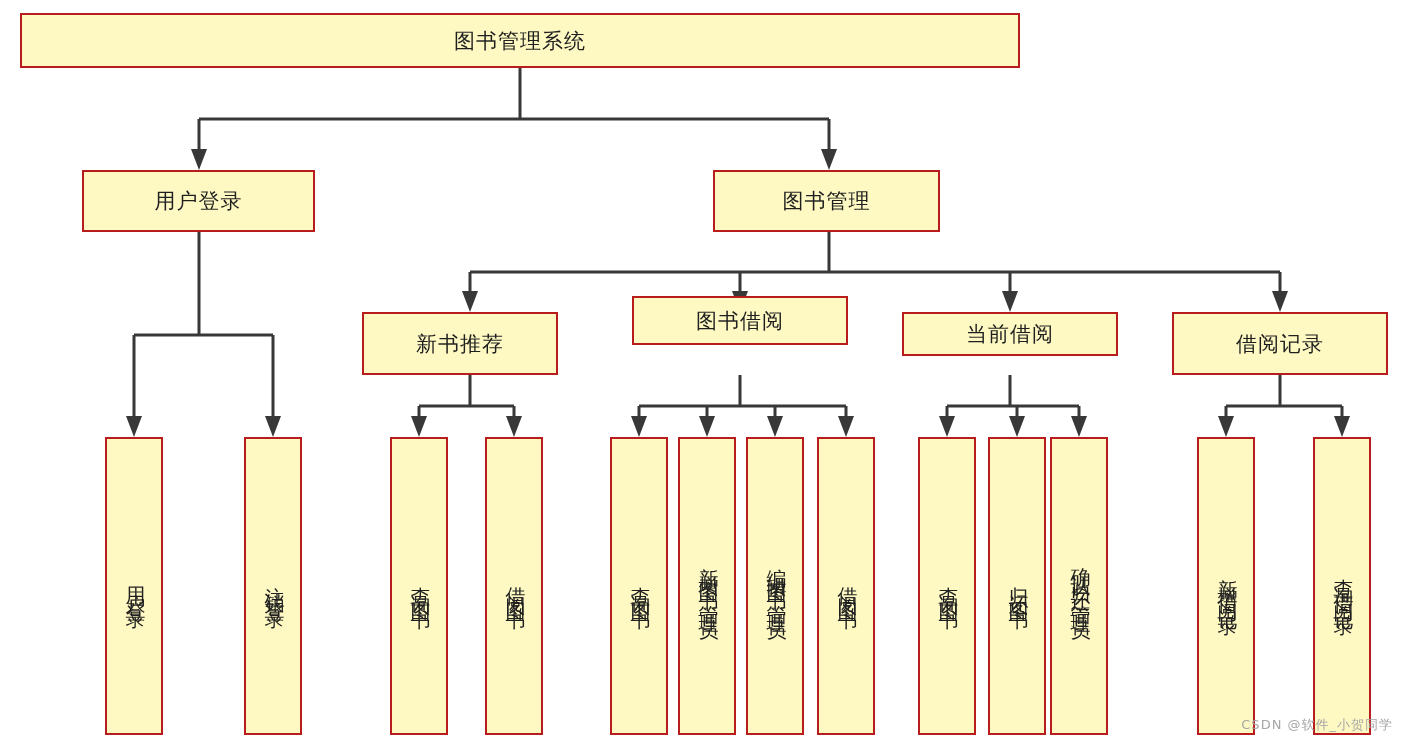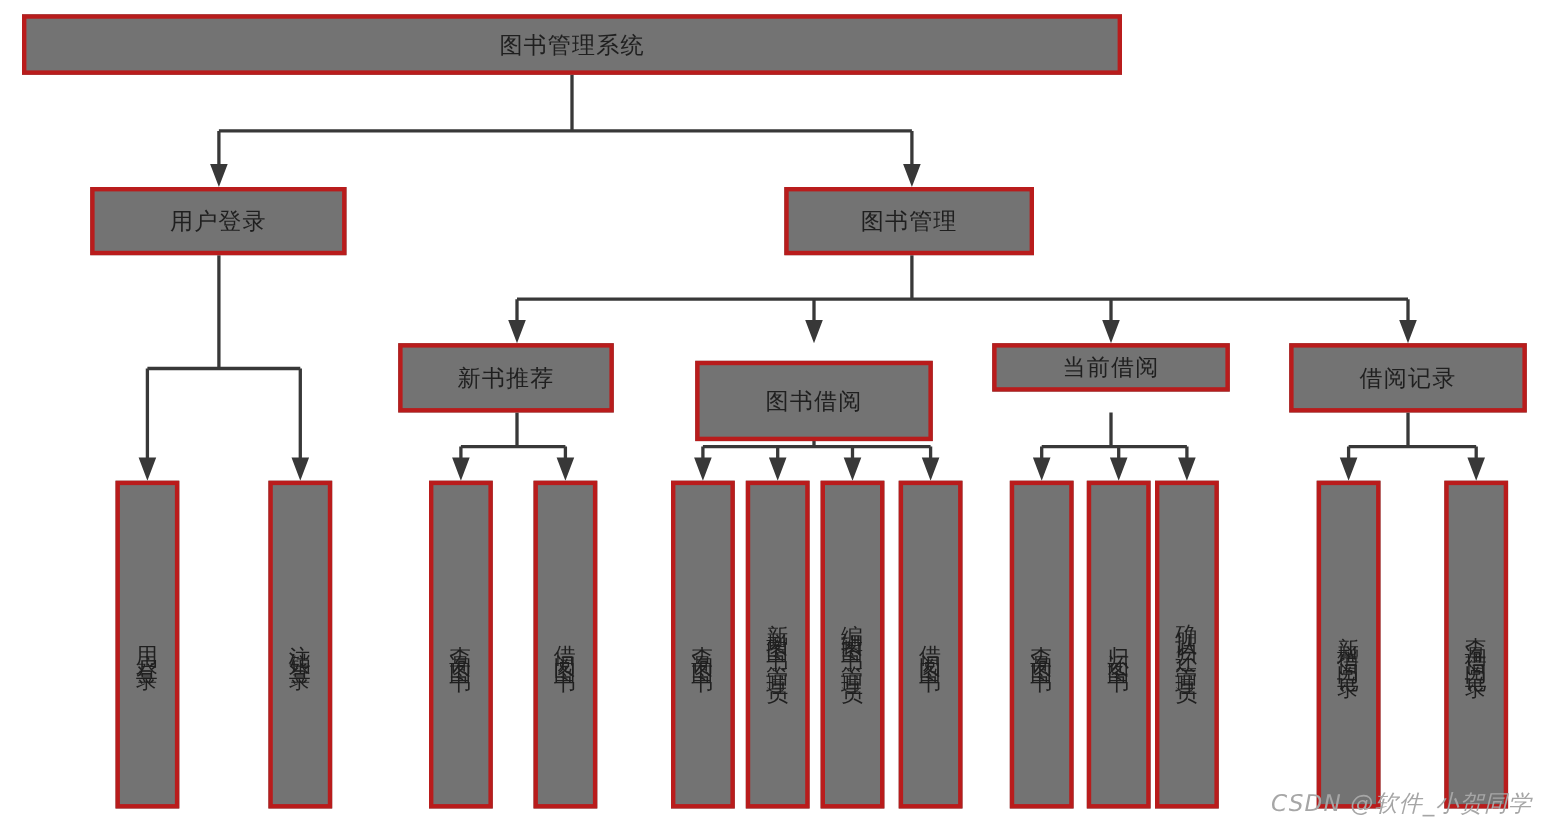--- a/index.html
+++ b/index.html
@@ -7,67 +7,67 @@
     position:relative;
     width:1405px;height:747px;
     background:#ffffff;
     font-family:"DejaVu Sans","Liberation Sans",sans-serif;
     overflow:hidden;
   }
   #wires{position:absolute;left:0;top:0;width:1405px;height:747px;}
   .node{
     position:absolute;
     box-sizing:border-box;
-    background:#737373;
-    border:4px solid #b91c1c;
+    background:#fef9c3;
+    border:2px solid #b91c1c;
     color:#1f1f1f;
     display:flex;
     align-items:center;
     justify-content:center;
+    font-family:Liberation Mono, monospace;
   }
   .node.h{
     font-size:21px;
     letter-spacing:1px;
     white-space:nowrap;
   }
   .node.v{
     writing-mode:vertical-rl;
     font-size:20px;
     letter-spacing:0.38em;
     line-height:1;
   }
   .watermark{
     position:absolute;
     right:12px;
     top:716px;
-    font-size:21px;
+    font-size:13px;
     color:#a6a6a6;
     letter-spacing:1px;
     white-space:nowrap;
     z-index:5;
-    font-style:italic;
   }
 </style>
 </head>
 <body>
 
 <div id="canvas">
 
   <svg id="wires" viewBox="0 0 1405 747" xmlns="http://www.w3.org/2000/svg">
       <path d="M520,68 V119 M199,119 H829 M199,119 V152 M829,119 V152 M199,232 V335 M134,335 H273 M134,335 V419 M273,335 V419 M829,232 V272 M470,272 H1280 M470,272 V294 M740,272 V294 M1010,272 V294 M1280,272 V294 M470,375 V406 M419,406 H514 M419,406 V419 M514,406 V419 M740,375 V406 M639,406 H846 M639,406 V419 M707,406 V419 M775,406 V419 M846,406 V419 M1010,375 V406 M947,406 H1079 M947,406 V419 M1017,406 V419 M1079,406 V419 M1280,375 V406 M1226,406 H1342 M1226,406 V419 M1342,406 V419 " fill="none" stroke="#383838" stroke-width="3"></path>
       <path d="M191,149 L207,149 L199,170 Z M821,149 L837,149 L829,170 Z M126,416 L142,416 L134,437 Z M265,416 L281,416 L273,437 Z M462,291 L478,291 L470,312 Z M732,291 L748,291 L740,312 Z M1002,291 L1018,291 L1010,312 Z M1272,291 L1288,291 L1280,312 Z M411,416 L427,416 L419,437 Z M506,416 L522,416 L514,437 Z M631,416 L647,416 L639,437 Z M699,416 L715,416 L707,437 Z M767,416 L783,416 L775,437 Z M838,416 L854,416 L846,437 Z M939,416 L955,416 L947,437 Z M1009,416 L1025,416 L1017,437 Z M1071,416 L1087,416 L1079,437 Z M1218,416 L1234,416 L1226,437 Z M1334,416 L1350,416 L1342,437 Z " fill="#383838" stroke="none"></path>
     </svg>
 
   <div class="node h" style="left:20px;top:13px;width:1000px;height:55px">图书管理系统</div>
 
   <div class="node h" style="left:82px;top:170px;width:233px;height:62px">用户登录</div>
   <div class="node h" style="left:713px;top:170px;width:227px;height:62px">图书管理</div>
 
   <div class="node h" style="left:362px;top:312px;width:196px;height:63px">新书推荐</div>
-  <div class="node h" style="left:632px;top:328px;width:216px;height:73px">图书借阅</div>
+  <div class="node h" style="left:632px;top:296px;width:216px;height:49px">图书借阅</div>
   <div class="node h" style="left:902px;top:312px;width:216px;height:44px">当前借阅</div>
   <div class="node h" style="left:1172px;top:312px;width:216px;height:63px">借阅记录</div>
 
   <div class="node v" style="left:105px;top:437px;width:58px;height:298px">用户登录</div>
   <div class="node v" style="left:244px;top:437px;width:58px;height:298px">注销登录</div>
   <div class="node v" style="left:390px;top:437px;width:58px;height:298px">查询图书</div>
   <div class="node v" style="left:485px;top:437px;width:58px;height:298px">借阅图书</div>
   <div class="node v" style="left:610px;top:437px;width:58px;height:298px">查询图书</div>
   <div class="node v" style="left:678px;top:437px;width:58px;height:298px">新增图书（管理员）</div>
   <div class="node v" style="left:746px;top:437px;width:58px;height:298px">编辑图书（管理员）</div>

